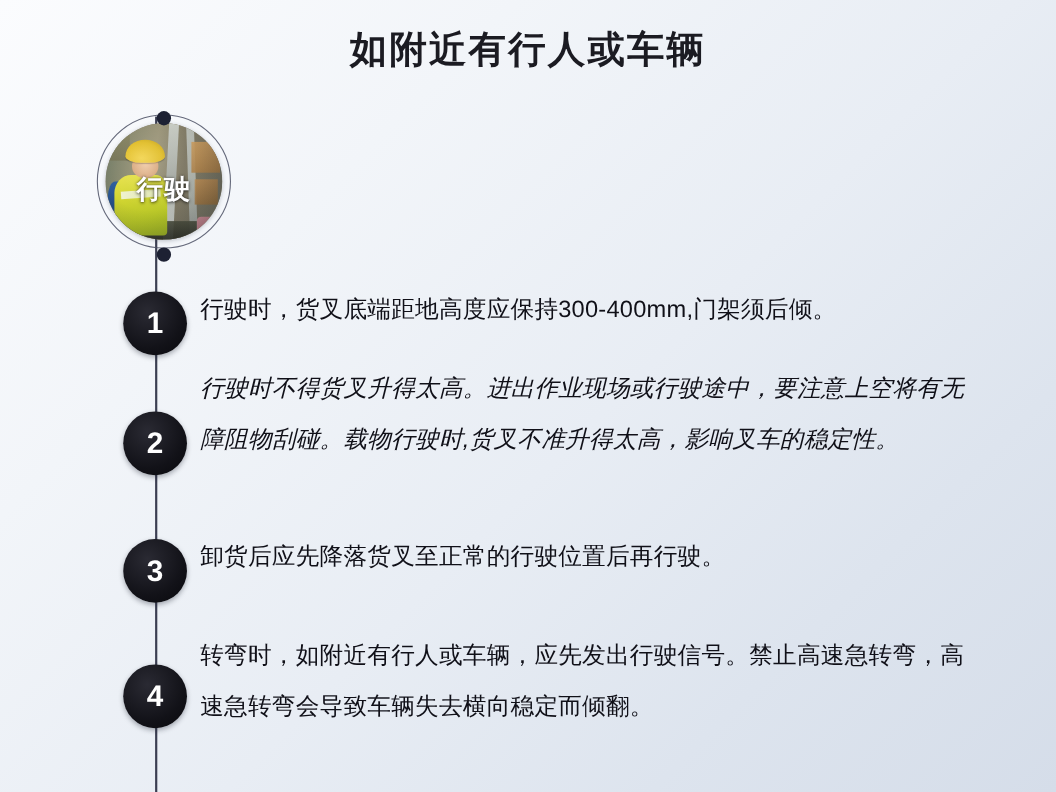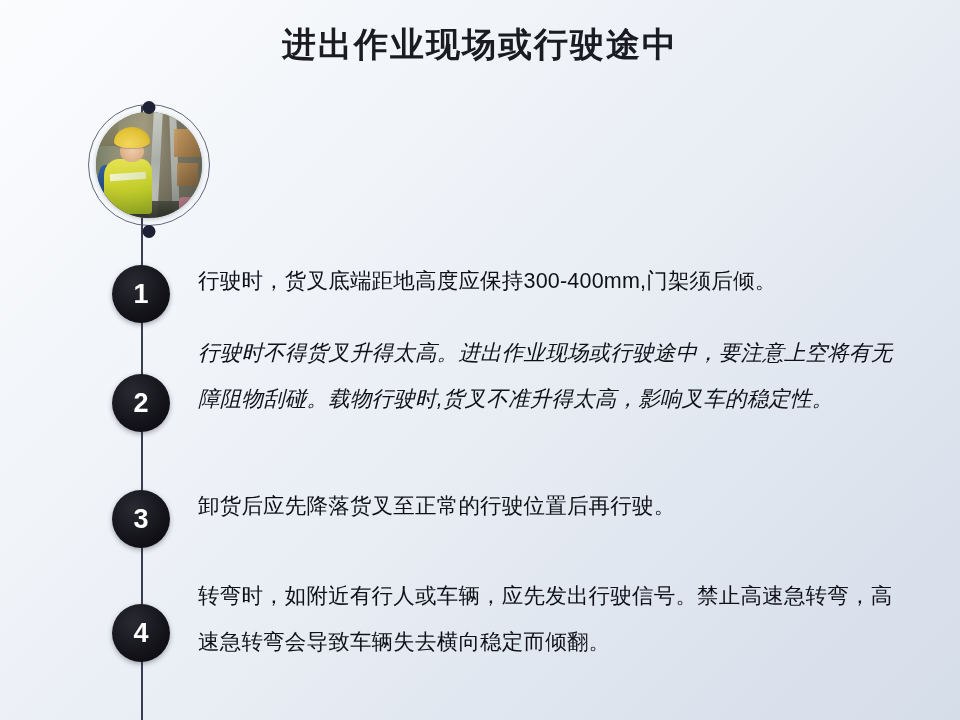--- a/index.html
+++ b/index.html
@@ -176,21 +176,20 @@
     z-index:3;
   }
   .step-text {
     position:absolute;
     left:182px;
     width:700px;
     color:#101018;
     font-size:21.5px;
     line-height:46px;
     letter-spacing:0.2px;
-    margin-left:16px;
   }
 
   #step1 { top:262px; }
   #step1 .badge { top:3px; }
   #step1 .step-text { top:-4px; }
 
   #step2 { top:330px; }
   #step2 .badge { top:44px; }
   #step2 .step-text { top:0px;font-style:italic; }
 
@@ -198,21 +197,21 @@
   #step3 .badge { top:1px; }
   #step3 .step-text { top:-6px; }
 
   #step4 { top:577px; }
   #step4 .badge { top:27px; }
   #step4 .step-text { top:-4px; }
 </style>
 </head>
 <body>
 
-<div class="title">进出作业现场或行驶途中</div>
+<div class="title">如附近有行人或车辆</div>
 
 <div class="spine"></div>
 
 <div class="photo-node">
   <div class="node-dot top"></div>
   <div class="photo-ring"></div>
   <div class="photo-clip">
     <div class="ph-bg"></div>
     <div class="ph-box3"></div>
     <div class="ph-rack-a"></div>
@@ -221,20 +220,21 @@
     <div class="ph-box2"></div>
     <div class="ph-dash"></div>
     <div class="ph-sleeve"></div>
     <div class="ph-vest"></div>
     <div class="ph-vest-stripe"></div>
     <div class="ph-face"></div>
     <div class="ph-helmet"></div>
     <div class="ph-pink"></div>
     <div class="ph-shade"></div>
   </div>
+  <div class="photo-label">行驶</div>
   <div class="node-dot bottom"></div>
 </div>
 
 <div class="step" id="step1">
   <div class="badge">1</div>
   <div class="step-text">行驶时，货叉底端距地高度应保持300-400mm,门架须后倾。</div>
 </div>
 
 <div class="step" id="step2">
   <div class="badge">2</div>

